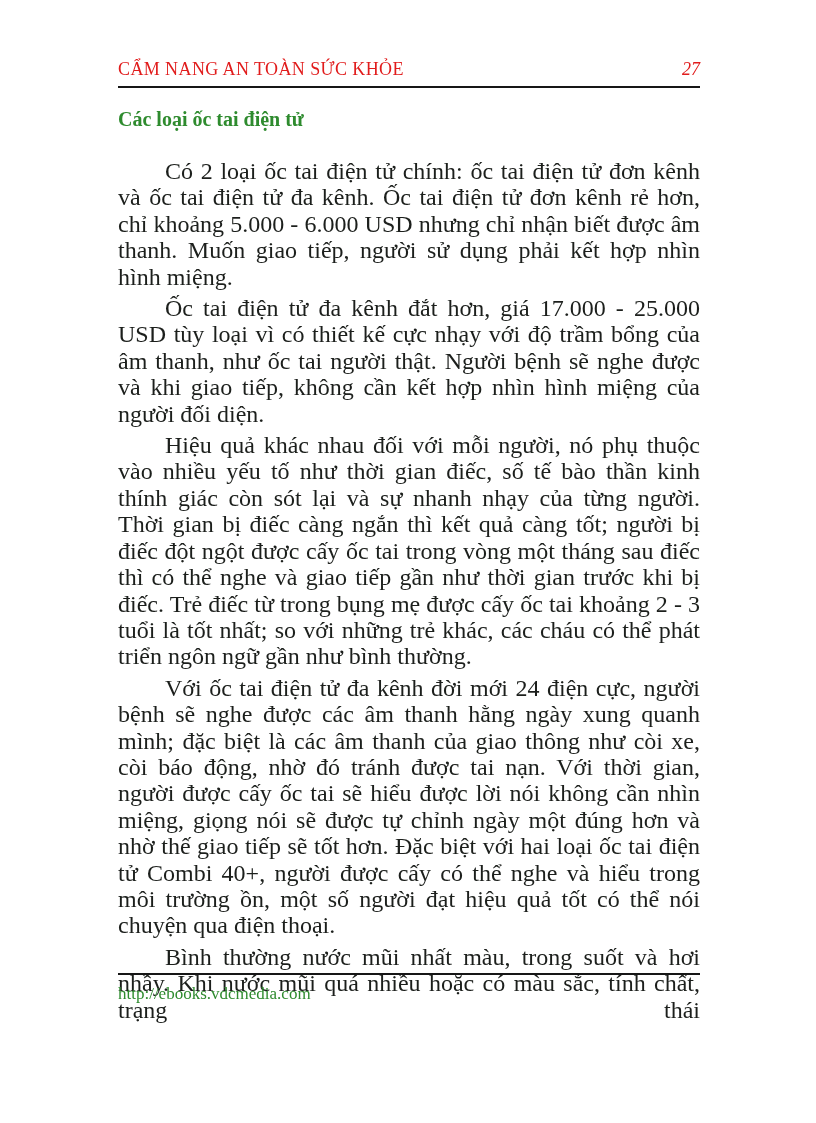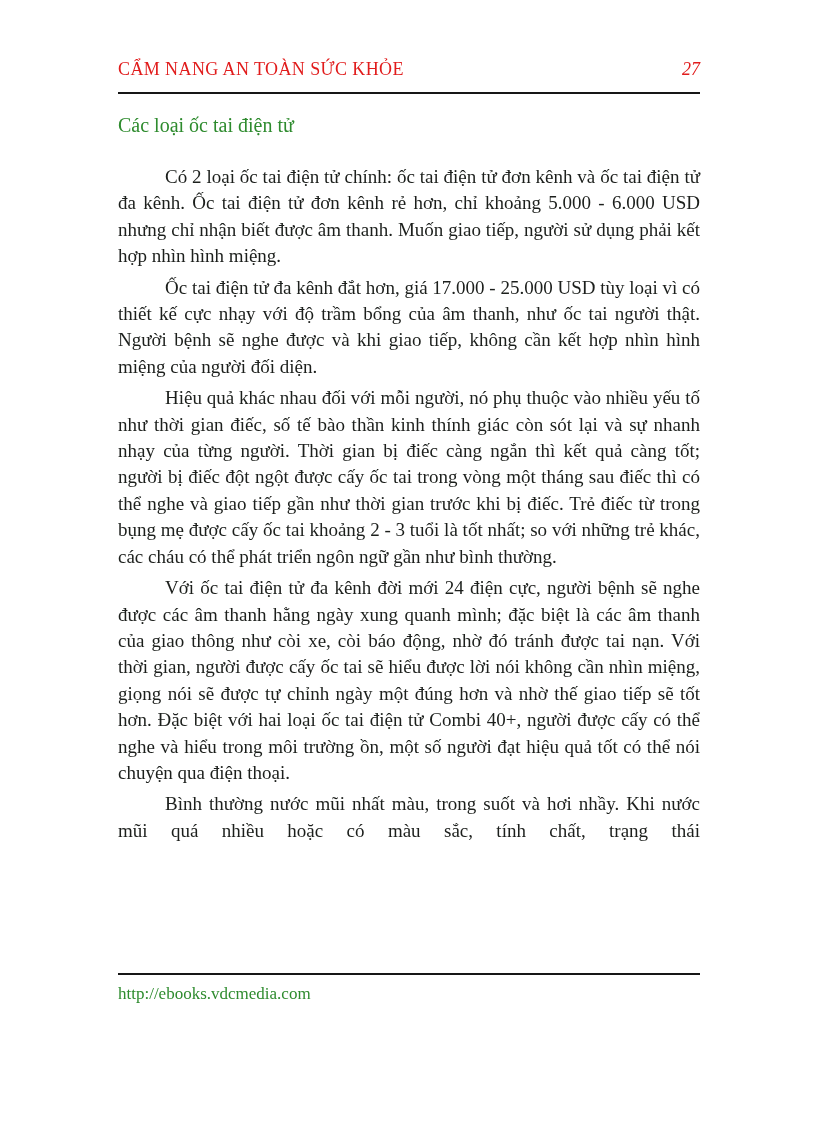--- a/index.html
+++ b/index.html
@@ -22,40 +22,40 @@
   }
   .doc-header {
     display: flex;
     justify-content: space-between;
     align-items: baseline;
     color: #e11c1c;
     font-size: 18px;
     line-height: 24px;
     letter-spacing: 0.4px;
     border-bottom: 2px solid #161616;
-    padding-bottom: 11px;
+    padding-bottom: 5px;
   }
   .doc-header .page-number {
     font-size: 18px;
     letter-spacing: 0;
     font-style: italic;
   }
   .section-heading {
     font-family: "Liberation Serif", "DejaVu Serif", serif;
-    font-weight: 400;
+    font-weight: 700;
     color: #2e8b2e;
     font-size: 20px;
     line-height: 26px;
     margin: 18px 0 26px 0;
   }
   .section:first-of-type .section-heading {
     margin: 14px 0 22px 0;
   }
   .body-par {
-    font-size: 19px;
+    font-size: 24px;
     line-height: 26.4px;
     text-align: justify;
     text-indent: 47px;
     margin: 0 0 5px 0;
     color: #1c1f1c;
   }
   .body-par.cutoff {
     text-align-last: justify;
   }
   .doc-footer {

